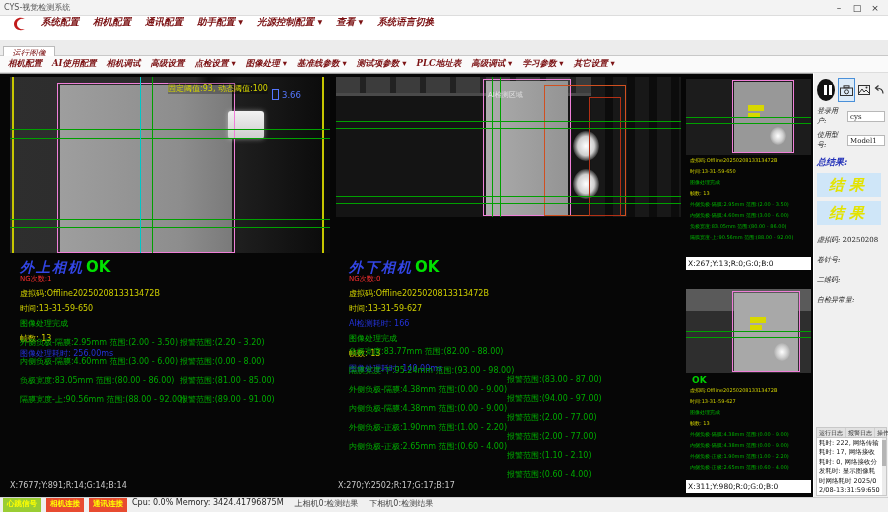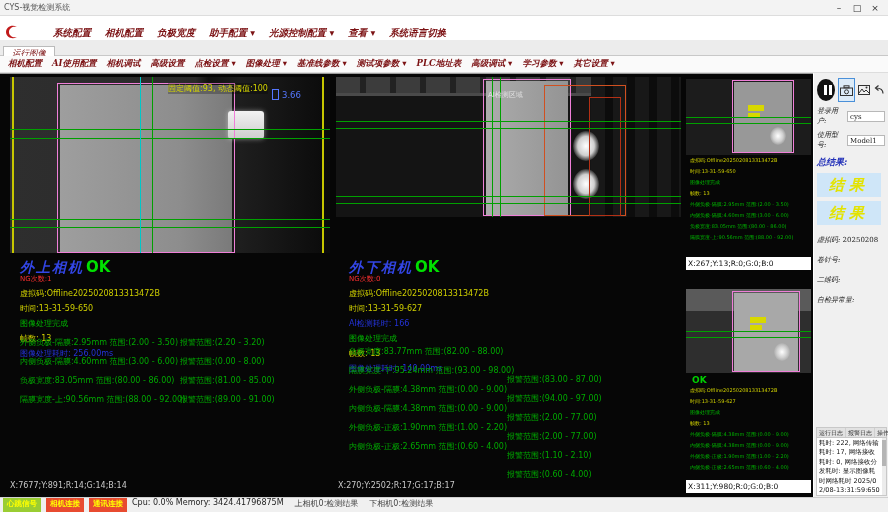--- a/index.html
+++ b/index.html
@@ -8,21 +8,21 @@
 
   
   .titlebar { position:absolute; top:0; left:0; width:100%; height:16px; background:#f3f3f3;
     border-bottom:1px solid #ddd; display:flex; align-items:center; padding:0 4px;
     font-size:8px; color:#555; }
   .winctl { margin-left:auto; display:flex; }
   .winctl span { width:18px; text-align:center; font-size:9px; color:#333; }
 
   
   .menubar { position:absolute; top:16px; left:0; width:100%; height:24px; background:#fff;
-    display:flex; align-items:flex-end; padding:0 4px;gap:20px; }
+    display:flex; align-items:flex-start; padding:0 12px; }
   .logo { margin-right:6px; display:flex; }
   .menu-items { display:flex; }
   .menu-item { font-size:9.5px; color:#7b1113; padding:0 7px; white-space:nowrap;
     font-style:italic; font-family:"DejaVu Serif",serif; font-weight:bold; }
 
   
   .tabbar { position:absolute; top:40px; left:0; width:100%; height:16px; background:#ececec;
     border-bottom:1px solid #c8c8c8; }
   .tab { display:inline-block; margin-left:3px; background:#fff; border:1px solid #bbb;
     border-bottom:1px solid #fff; font-size:8.5px; color:#7b1113; padding:1px 8px;
@@ -171,21 +171,21 @@
   <div class="menubar">
     <span class="logo">
       <svg width="16" height="16" viewBox="0 0 16 16">
           <path d="M13 3 C 8 0, 2 3, 2 8 C 2 13, 8 16, 13 13 C 9 14, 5 12, 5 8 C 5 4, 9 2, 13 3 Z" fill="#c11a1a"></path>
         </svg>
     </span>
     <div class="menu-items">
 
     <span class="menu-item">系统配置</span>
         <span class="menu-item">相机配置</span>
-        <span class="menu-item">负极宽度</span>
+        <span class="menu-item">通讯配置</span>
         <span class="menu-item">助手配置 ▾</span>
         <span class="menu-item">光源控制配置 ▾</span>
         <span class="menu-item">查看 ▾</span>
         <span class="menu-item">系统语言切换</span>
       </div>
   </div>
 
   <div class="tabbar">
     <span class="tab">运行图像</span>
   </div>

